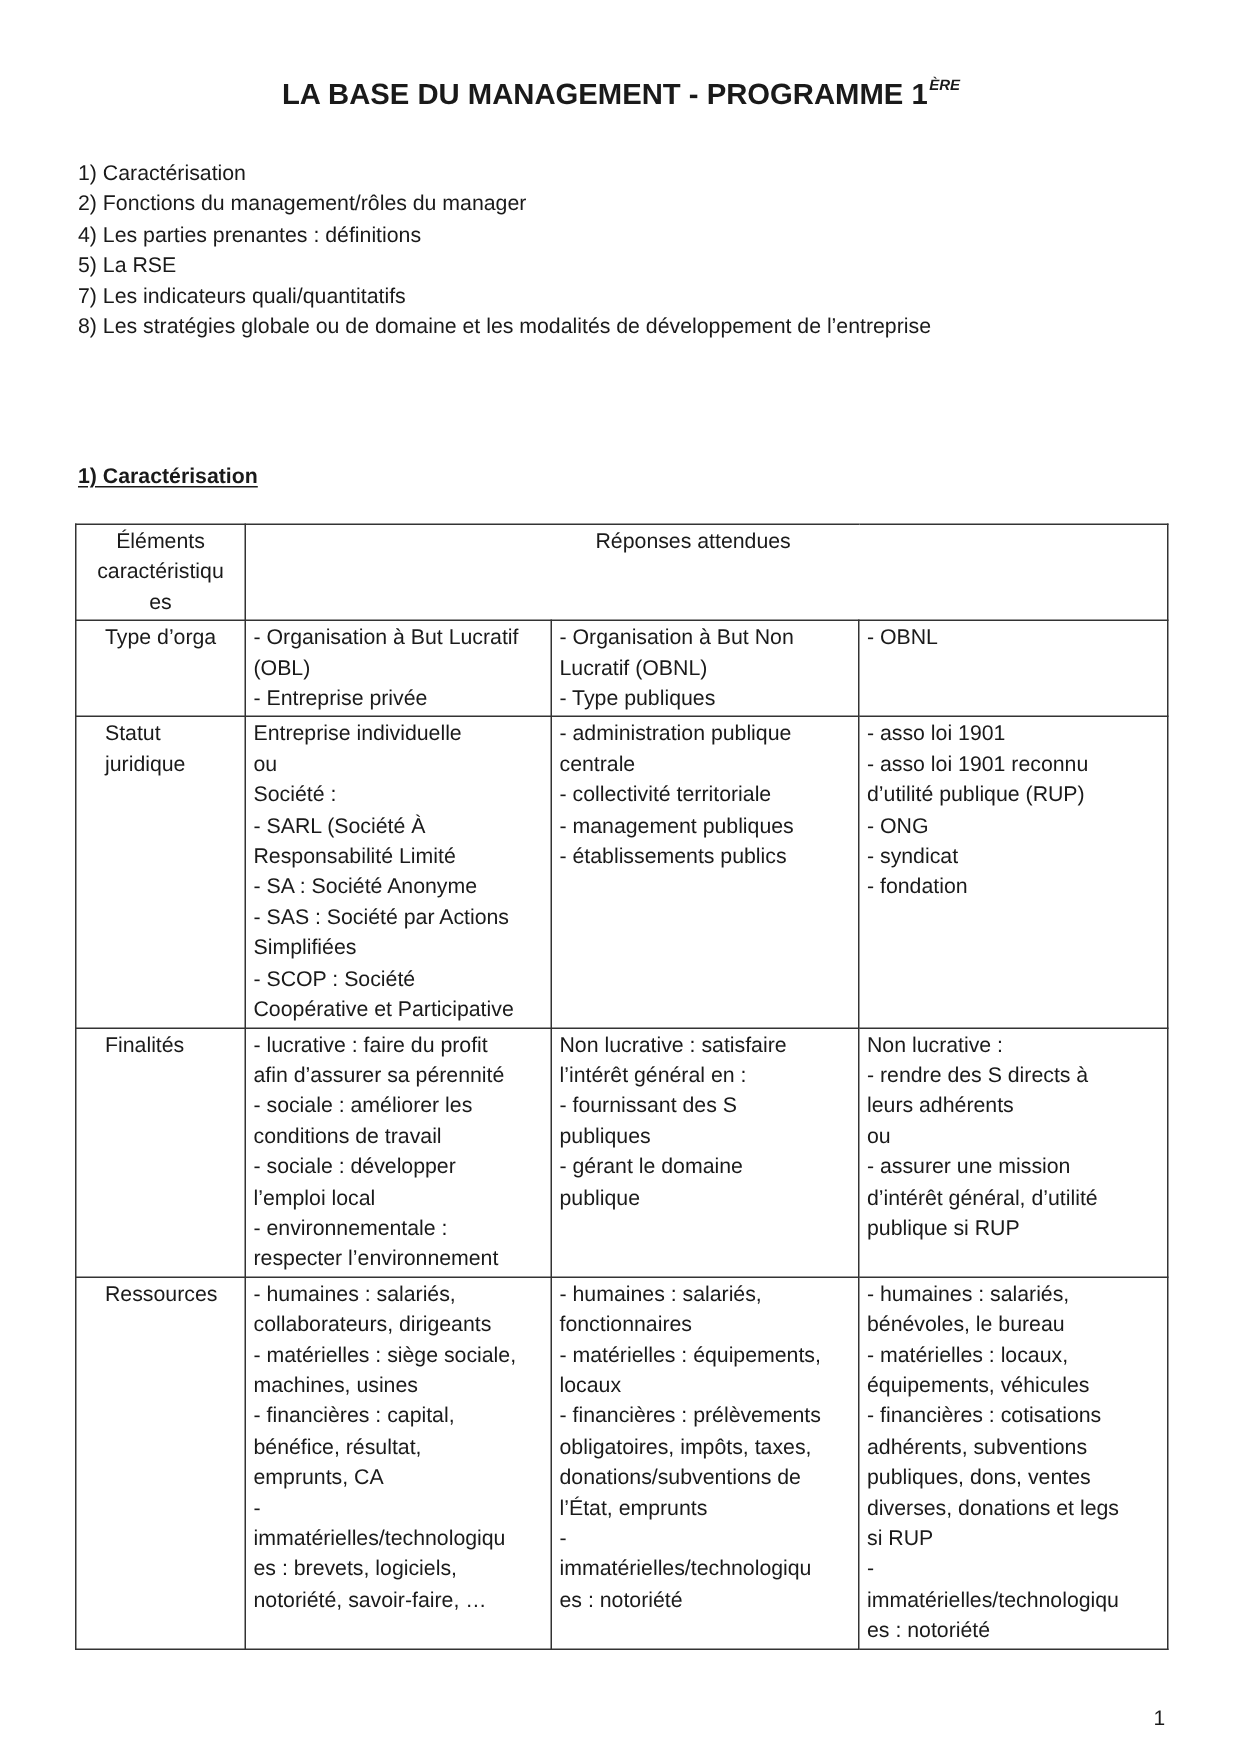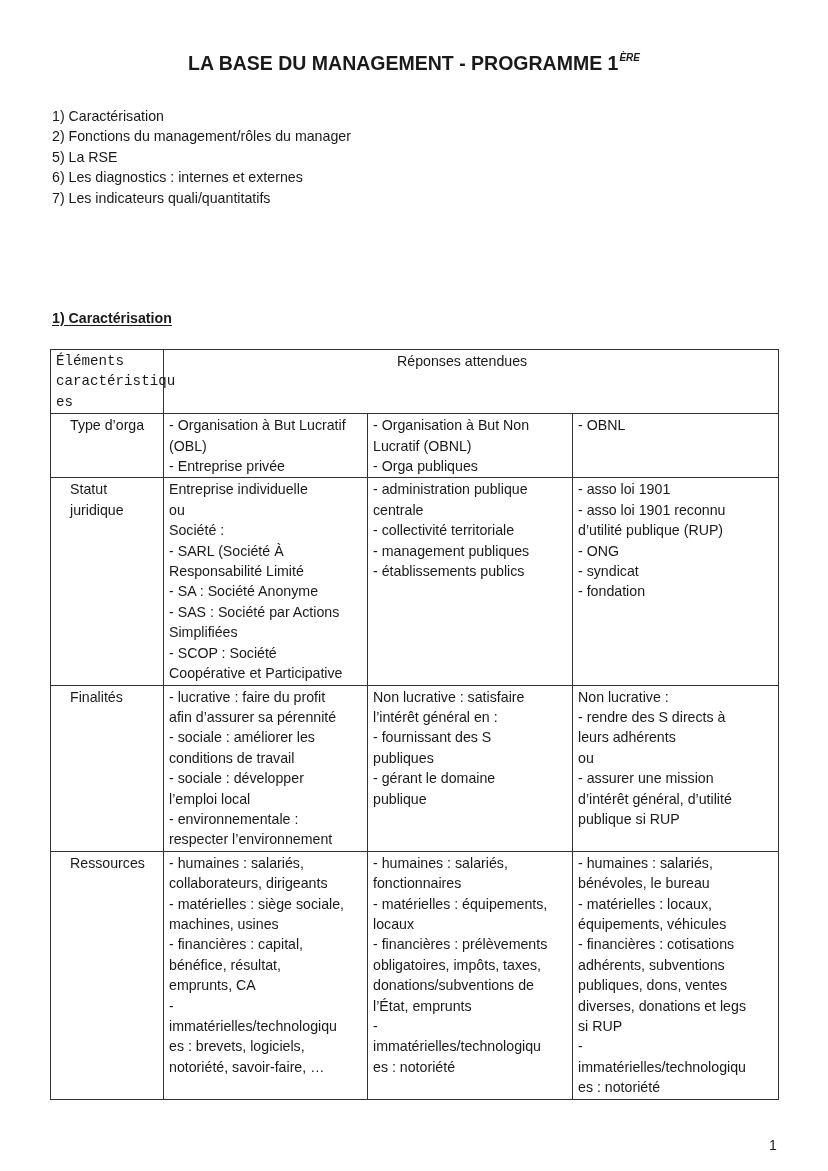--- a/index.html
+++ b/index.html
@@ -23,39 +23,40 @@
     }
     table {
       position: absolute; left: 50px; top: 349px; width: 728px;
       border-collapse: collapse; font-size: 14.2px; line-height: 20.4px;
       table-layout: fixed;
     }
     td {
       border: 1px solid #333; vertical-align: top; padding: 1px 5px 1px 5px;
       word-wrap: break-word; overflow-wrap: break-word;
     }
-    td.head-left { text-align: left; font-family: Liberation Mono, monospace; }
+    td.head-left { text-align: center; }
     td.head-right { padding-left: 233px; margin-top: 10px; }
     td.rowlabel { padding-left: 19px; }
     .line { display: block; white-space: nowrap; }
     .pagenum { position: absolute; left: 769px; top: 1137px; font-size: 14px; }
   </style>
 </head>
 <body>
 
 <div class="title">
   <span class="t">LA BASE DU MANAGEMENT - PROGRAMME 1</span><sup>ÈRE</sup>
 </div>
 
 <ul class="toc">
   <li>1) Caractérisation</li>
   <li>2) Fonctions du management/rôles du manager</li>
+  <li>4) Les parties prenantes : définitions</li>
   <li>5) La RSE</li>
-  <li>6) Les diagnostics : internes et externes</li>
   <li>7) Les indicateurs quali/quantitatifs</li>
+  <li>8) Les stratégies globale ou de domaine et les modalités de développement de l’entreprise</li>
 </ul>
 
 <div class="section-title">1) Caractérisation</div>
 
 <table>
   <colgroup>
     <col style="width:113px">
     <col style="width:204px">
     <col style="width:205px">
     <col style="width:206px">
@@ -74,21 +75,21 @@
           <span class="line">Type d’orga</span>
         </td>
         <td>
           <span class="line">- Organisation à But Lucratif</span>
           <span class="line">(OBL)</span>
           <span class="line">- Entreprise privée</span>
         </td>
         <td>
           <span class="line">- Organisation à But Non</span>
           <span class="line">Lucratif (OBNL)</span>
-          <span class="line">- Orga publiques</span>
+          <span class="line">- Type publiques</span>
         </td>
         <td>
           <span class="line">- OBNL</span>
         </td>
       </tr>
       <tr>
         <td class="rowlabel">
           <span class="line">Statut</span>
           <span class="line">juridique</span>
         </td>

